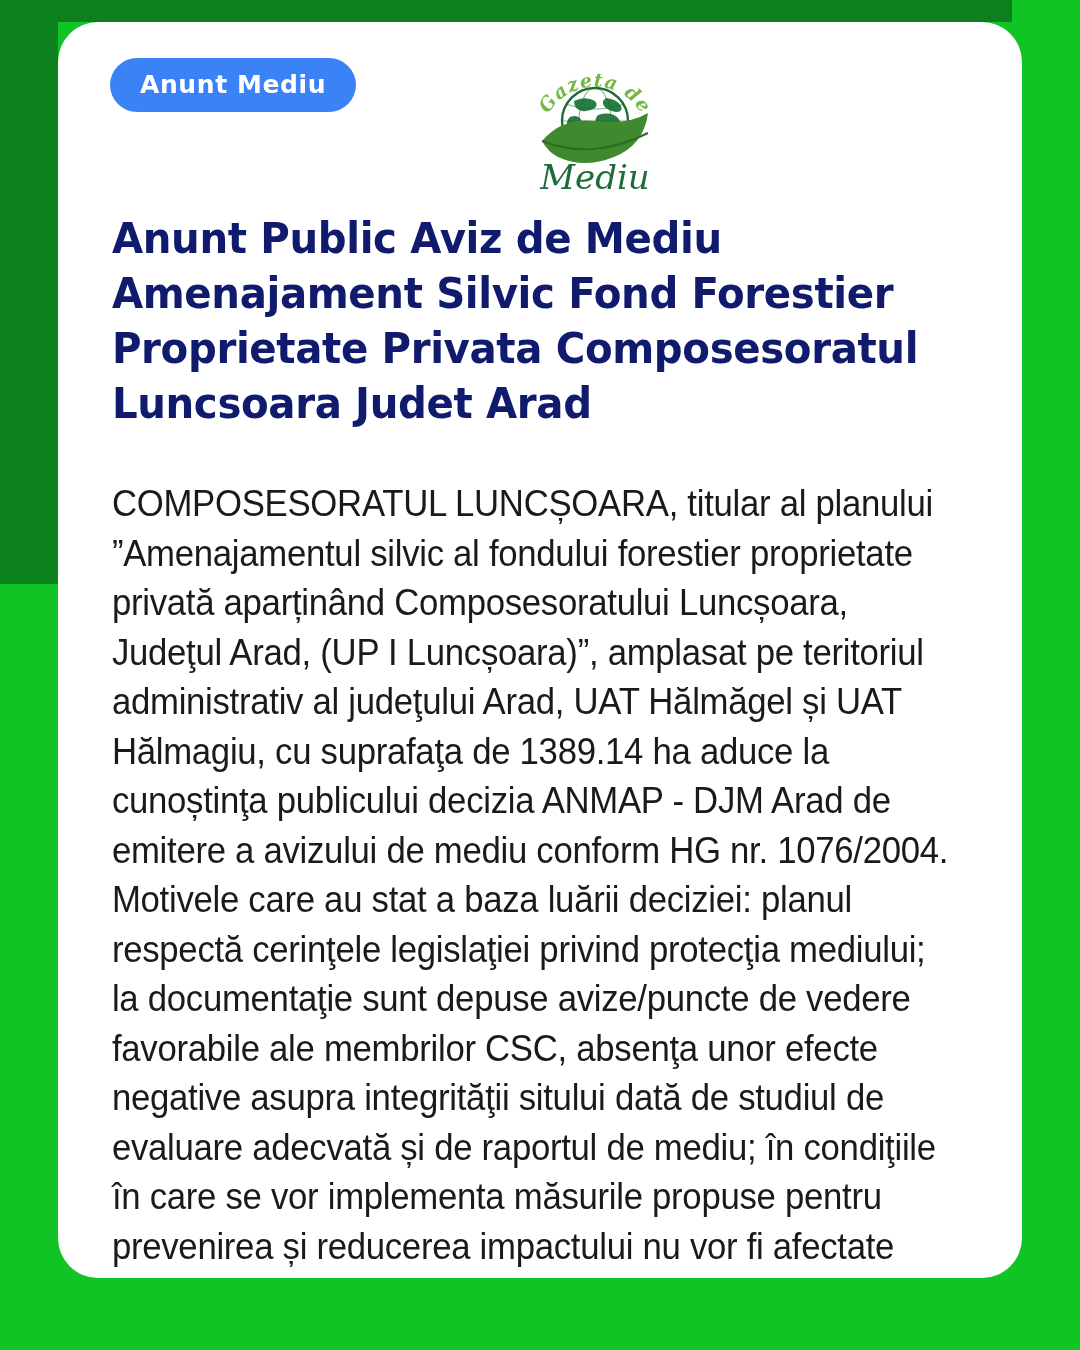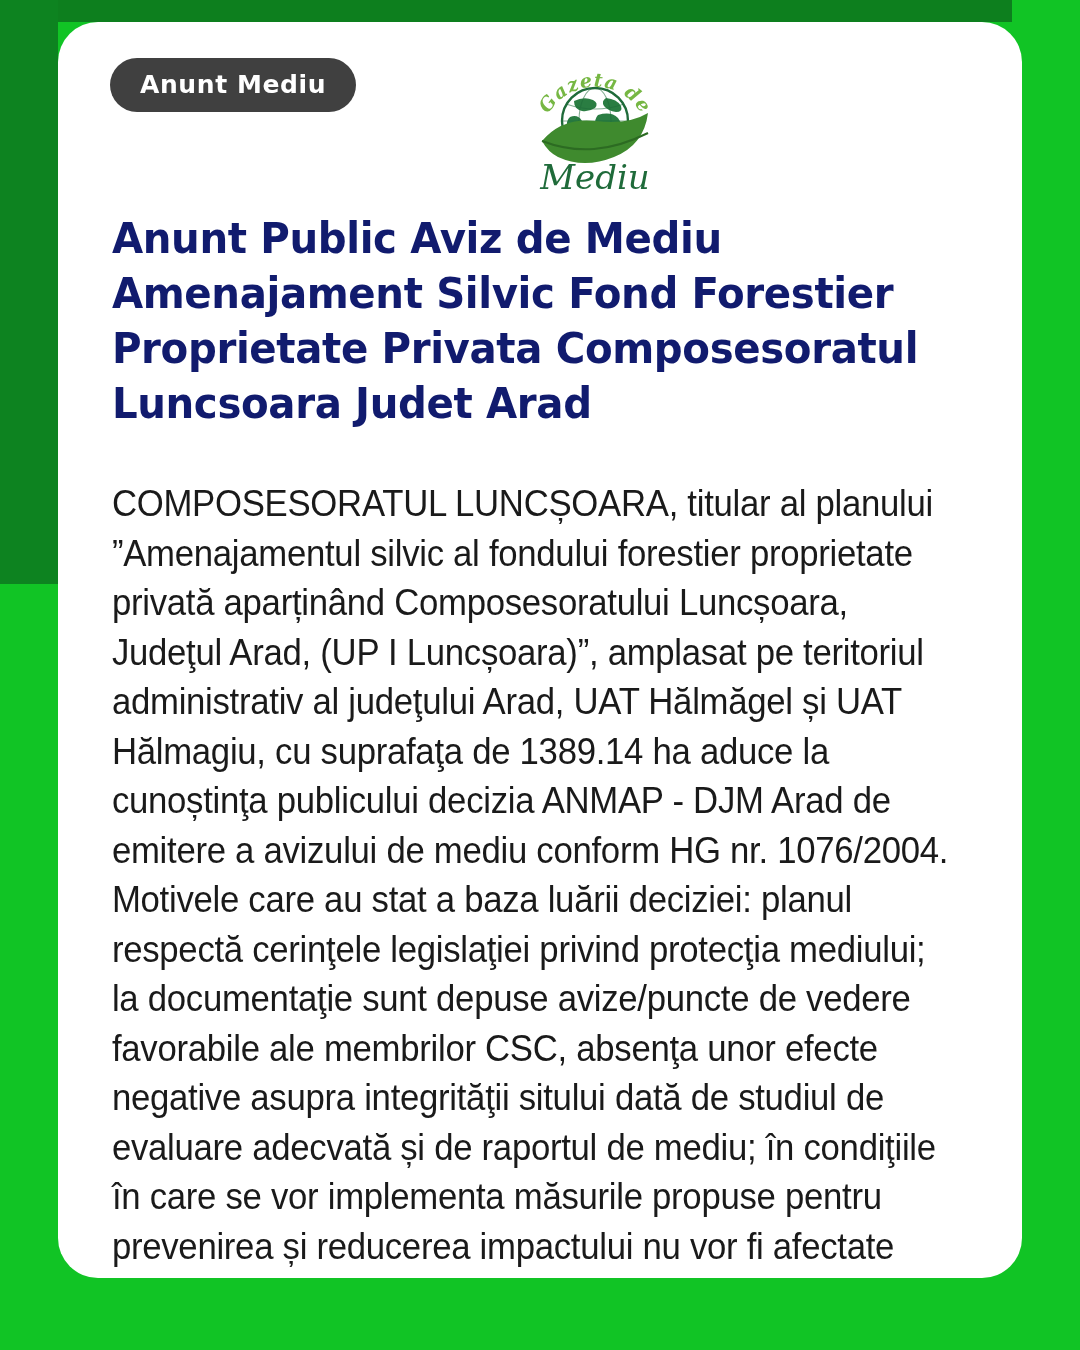--- a/index.html
+++ b/index.html
@@ -66,21 +66,21 @@
     display: flex;
     align-items: flex-start;
     justify-content: flex-start;
     height: 148px;
     position: relative;
   }
   .badge {
     display: inline-flex;
     align-items: center;
     justify-content: center;
-    background: #404040;
+    background: #3b82f6;
     color: #ffffff;
     border-radius: 40px;
     padding: 12px 30px 14px 30px;
     font-size: 25px;
     font-weight: bold;
     letter-spacing: 0.6px;
     line-height: 1;
     font-family: "DejaVu Sans", sans-serif;
     height: 28px;
     box-sizing: content-box;

